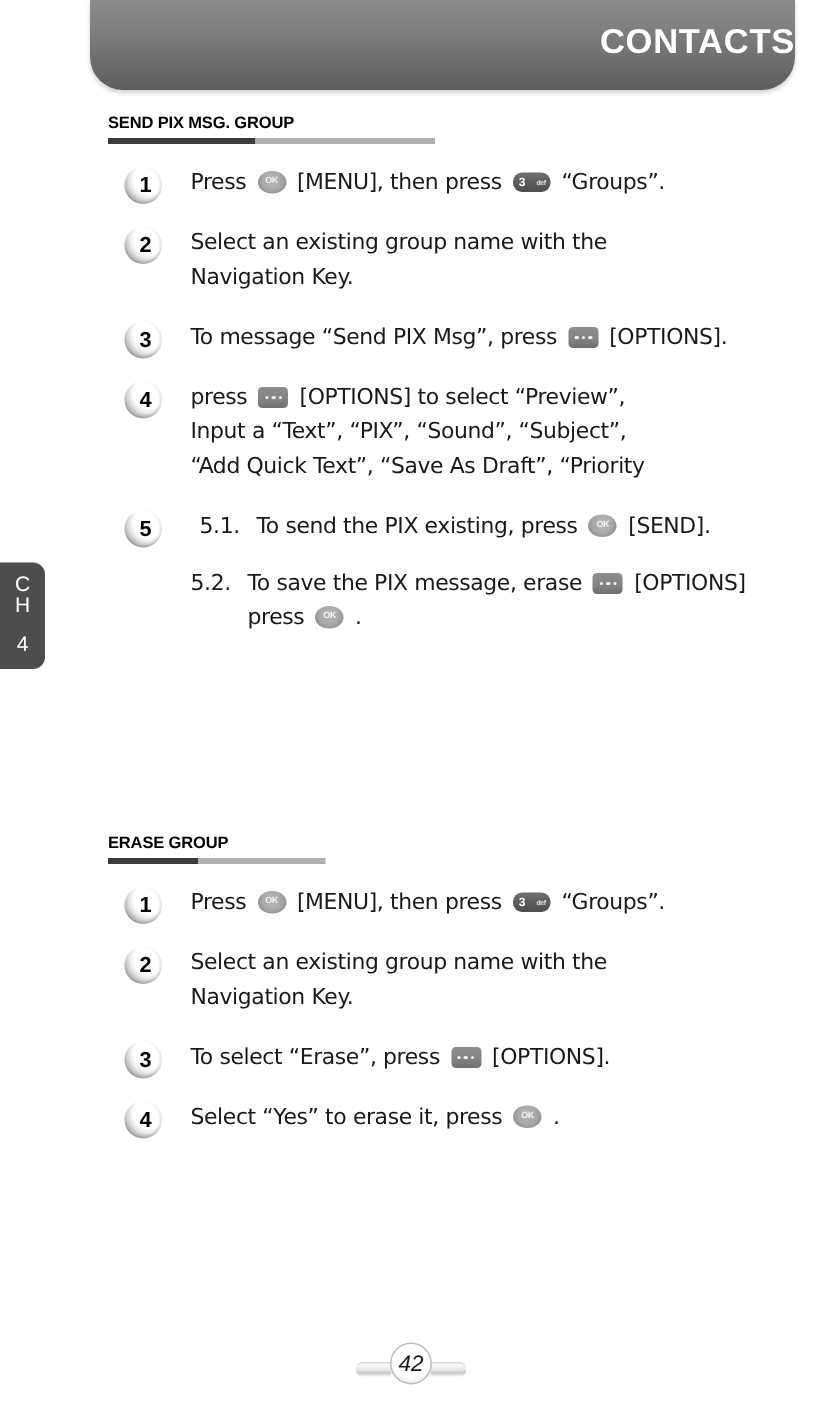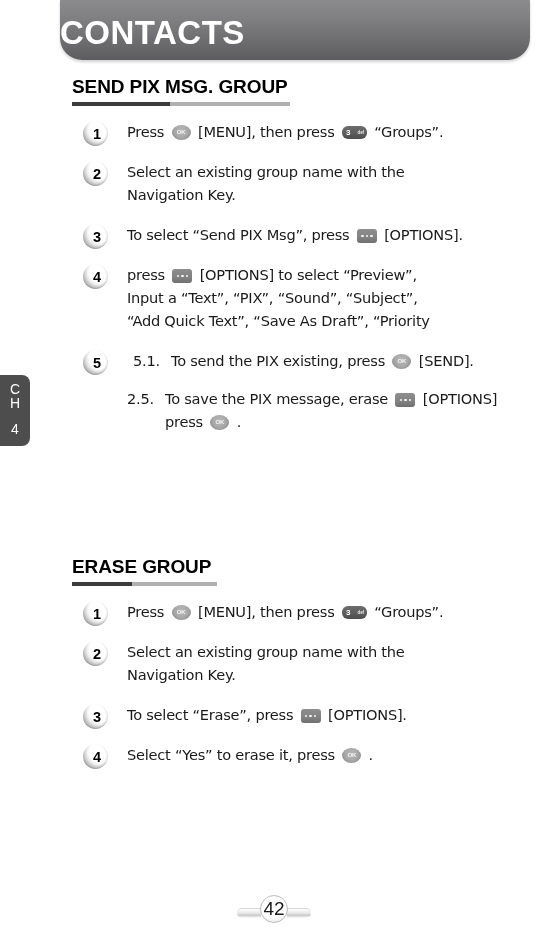--- a/index.html
+++ b/index.html
@@ -25,25 +25,25 @@
     height: 60px;
     border-radius: 0 0 22px 22px;
     background: linear-gradient(to bottom, #8c8c8e 0%, #7e7e80 35%, #6d6d6f 68%, #5d5d5f 100%);
     box-shadow: 0 2px 3px rgba(0,0,0,0.18);
   }
   #header-title {
     position: absolute;
     left: 0;
     right: 0;
     top: 14px;
-    text-align: left;
+    text-align: right;
     color: #ffffff;
     font-family: "Liberation Sans", sans-serif;
     font-weight: bold;
-    font-size: 33px;
+    font-size: 23px;
     letter-spacing: 0.5px;
   }
 
   
   #chapter-tab {
     position: absolute;
     left: 0;
     top: 375px;
     width: 30px;
     height: 71px;
@@ -62,21 +62,21 @@
 
   
   .section {
     position: absolute;
     left: 72px;
     width: 470px;
   }
   .section-heading {
     font-family: "Liberation Sans", sans-serif;
     font-weight: bold;
-    font-size: 19px;
+    font-size: 11px;
     letter-spacing: -0.1px;
     color: #000000;
     margin: 0;
     padding: 0;
   }
   .section-rule {
     position: relative;
     height: 4px;
     margin-top: 4px;
     width: 218px;
@@ -274,22 +274,23 @@
     border: 1px solid #bdbdbd;
     box-sizing: border-box;
   }
   #page-number {
     position: absolute;
     left: 0; right: 0; top: 0; bottom: 0;
     display: flex;
     align-items: center;
     justify-content: center;
     font-family: "Liberation Sans", sans-serif;
-    font-size: 19px;
+    font-size: 15px;
     color: #1a1a1a;
+    font-style: italic;
   }
 </style>
 </head>
 <body>
 
 <div id="header-banner">
   <div id="header-title">CONTACTS</div>
 </div>
 
 <div id="chapter-tab">
@@ -320,21 +321,21 @@
         <div class="step-text">
           <div class="step-line"><span>Select an existing group name with the</span></div>
           <div class="step-line"><span>Navigation Key.</span></div>
         </div>
       </div>
       <div class="step">
         <span class="step-badge">
           <span class="badge-num">3</span>
         </span>
         <div class="step-text">
-          <div class="step-line"><span>To select “Send PIX Msg”, press </span><span class="key key-options"><span class="dots">
+          <div class="step-line"><span>To message “Send PIX Msg”, press </span><span class="key key-options"><span class="dots">
                 <i></i>
                 <i></i>
                 <i></i>
               </span></span><span> [OPTIONS].</span></div>
         </div>
       </div>
       <div class="step">
         <span class="step-badge">
           <span class="badge-num">4</span>
         </span>
@@ -350,21 +351,21 @@
       </div>
       <div class="step">
         <span class="step-badge">
           <span class="badge-num">5</span>
         </span>
         <div class="step-text">
           <div class="substep">
             <div style="white-space: nowrap;"><span style="display: inline-block; width: 38px; margin-left: 6px;">5.1.</span><div class="step-line" style="display: inline;"><span>To send the PIX existing, press </span><span class="key key-ok"><span class="ok-label">OK</span></span><span> [SEND].</span></div></div>
           </div>
           <div class="substep" style="margin-top: 15px;">
-            <div style="white-space: nowrap;"><span style="display: inline-block; width: 38px;">2.5.</span><div class="step-line" style="display: inline;"><span>To save the PIX message, erase </span><span class="key key-options"><span class="dots">
+            <div style="white-space: nowrap;"><span style="display: inline-block; width: 38px;">5.2.</span><div class="step-line" style="display: inline;"><span>To save the PIX message, erase </span><span class="key key-options"><span class="dots">
                     <i></i>
                     <i></i>
                     <i></i>
                   </span></span><span> [OPTIONS]</span></div></div>
             <div style="white-space: nowrap;"><span style="display: inline-block; width: 38px;"></span><div class="step-line" style="display: inline;"><span>press </span><span class="key key-ok"><span class="ok-label">OK</span></span><span> .</span></div></div>
           </div>
         </div>
       </div>
     </div>
 </div>

